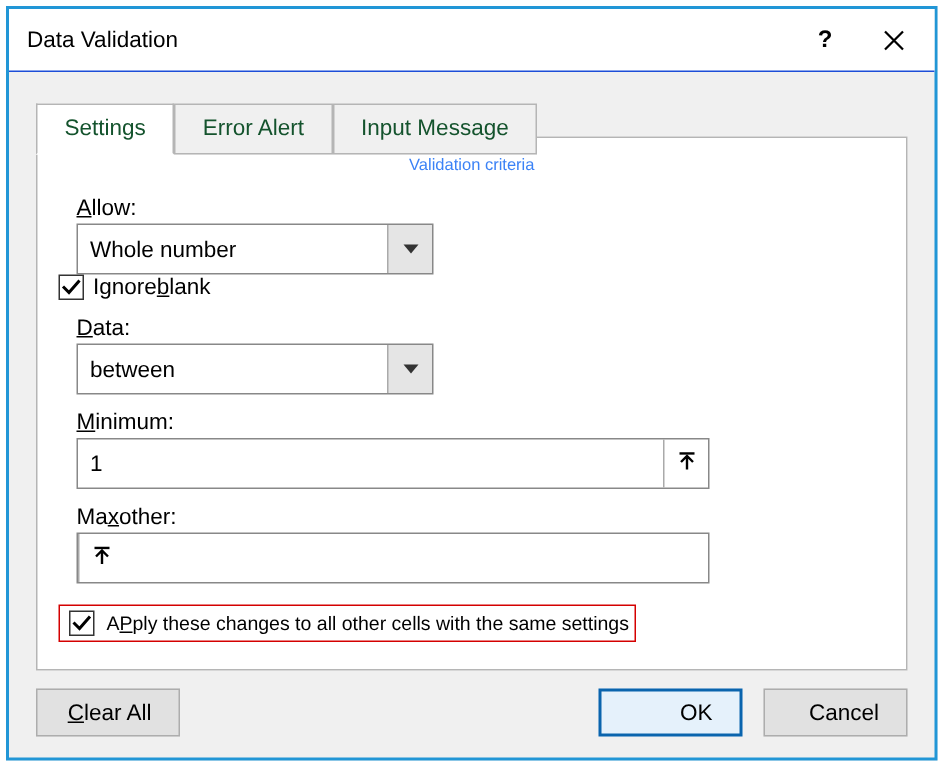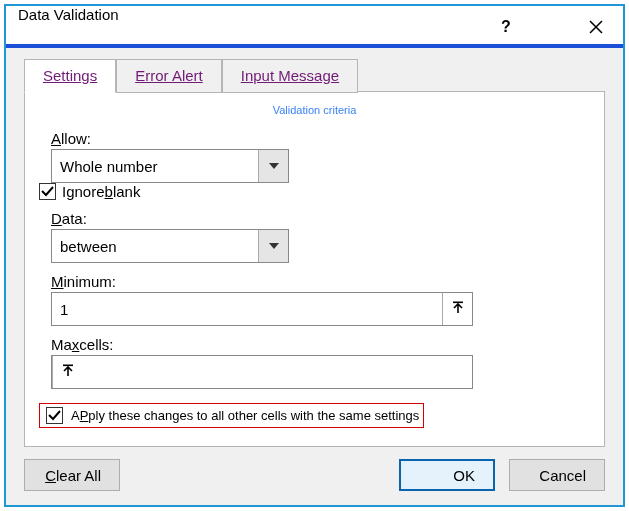--- a/index.html
+++ b/index.html
@@ -18,24 +18,23 @@
     width: 621px; height: 503px;
     border: 2px solid #2196d6;
     background: #f0f0f0;
     display: flex;
     flex-direction: column;
   }
   .titlebar {
     height: 42px;
     background: #fff;
     display: flex;
-    align-items: flex-start;
+    align-items: center;
     padding: 0 4px 0 12px;
-    border-bottom: 4px solid #1d4ed8;
-    gap: 44px;
+    border-bottom: 1px solid #1d4ed8;
   }
   .titlebar .title { font-size: 15px; color: #000; flex: 0 0 auto; }
   .titlebar .spacer { flex: 1; }
   .titlebar .sysbtn {
     width: 46px; height: 42px;
     display: flex; align-items: center; justify-content: center;
     font-size: 16px; color: #000;
   }
   .titlebar .sysbtn.help { font-weight: bold; }
   .titlebar .sysbtn.close svg { width: 14px; height: 14px; }
@@ -51,27 +50,26 @@
     display: flex;
     align-items: flex-end;
     position: relative;
     margin-bottom: -1px;
     z-index: 2;
   }
   .tab {
     padding: 7px 18px 8px 18px;
     border: 1px solid #b5b5b5;
     background: #f0f0f0;
-    color: #701a75;
+    color: #14532d;
     font-size: 15px;
     margin-right: 0px;
     border-bottom: 1px solid #b5b5b5;
     position: relative;
-    top: 1px;
-    text-decoration: underline;
+    top: 11px;
   }
   .tab.active {
     background: #fff;
     border-bottom: 1px solid #fff;
     z-index: 3;
   }
 
   .panel {
     background: #fff;
     border: 1px solid #b5b5b5;
@@ -290,21 +288,21 @@
               <svg viewBox="0 0 14 14">
                   <path d="M7 12 L7 3 M3 7 L7 3 L11 7" stroke="#000" stroke-width="1.6" fill="none"></path>
                   <rect x="2" y="0.5" width="10" height="1.6" fill="#000"></rect>
                 </svg>
             </span>
           </div>
         </div>
       </div>
 
       <div class="label">
-        <span>Ma</span><span class="u">x</span><span>cells:</span>
+        <span>Ma</span><span class="u">x</span><span>other:</span>
       </div>
       <div class="row">
         <div class="textfield-wrap">
           <div class="ref-btn">
             <span class="ref-icon">
               <svg viewBox="0 0 14 14">
                   <path d="M7 12 L7 3 M3 7 L7 3 L11 7" stroke="#000" stroke-width="1.6" fill="none"></path>
                   <rect x="2" y="0.5" width="10" height="1.6" fill="#000"></rect>
                 </svg>
             </span>

